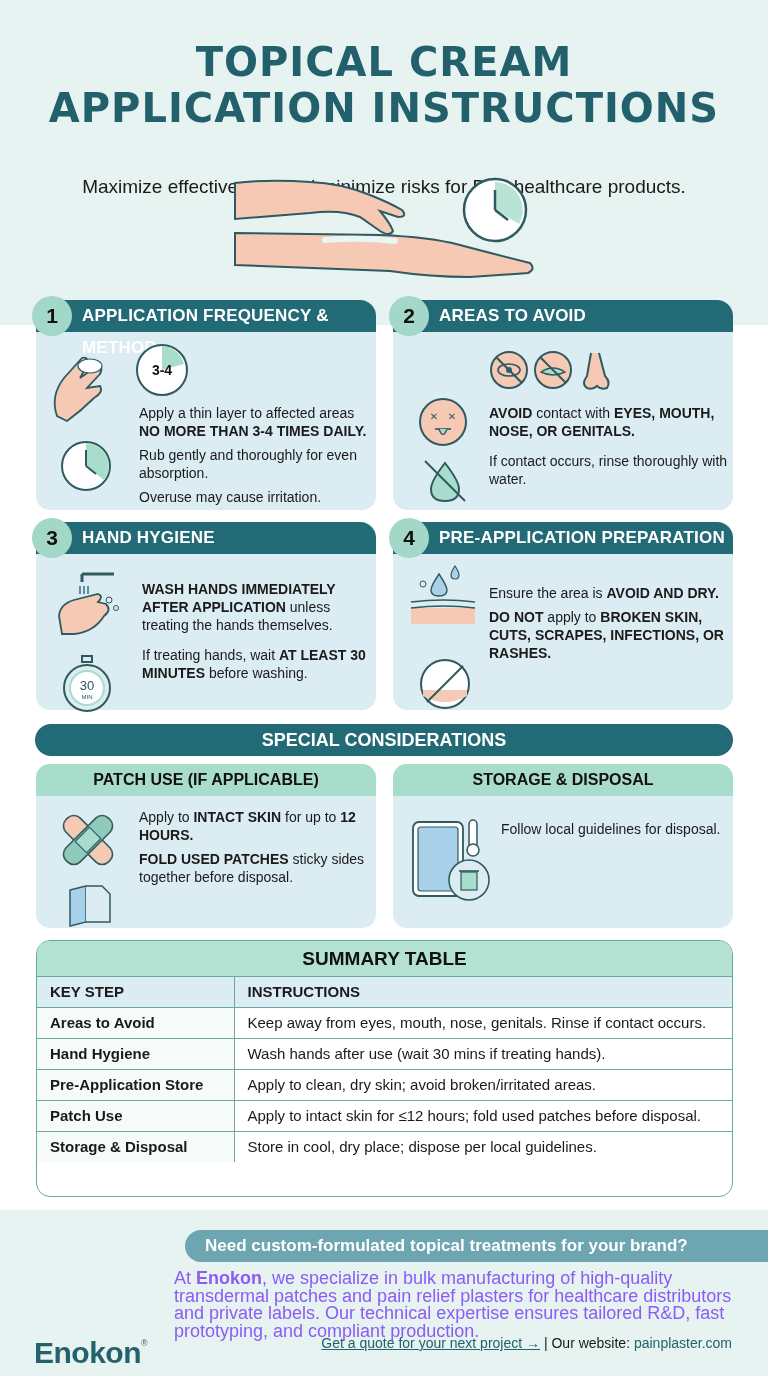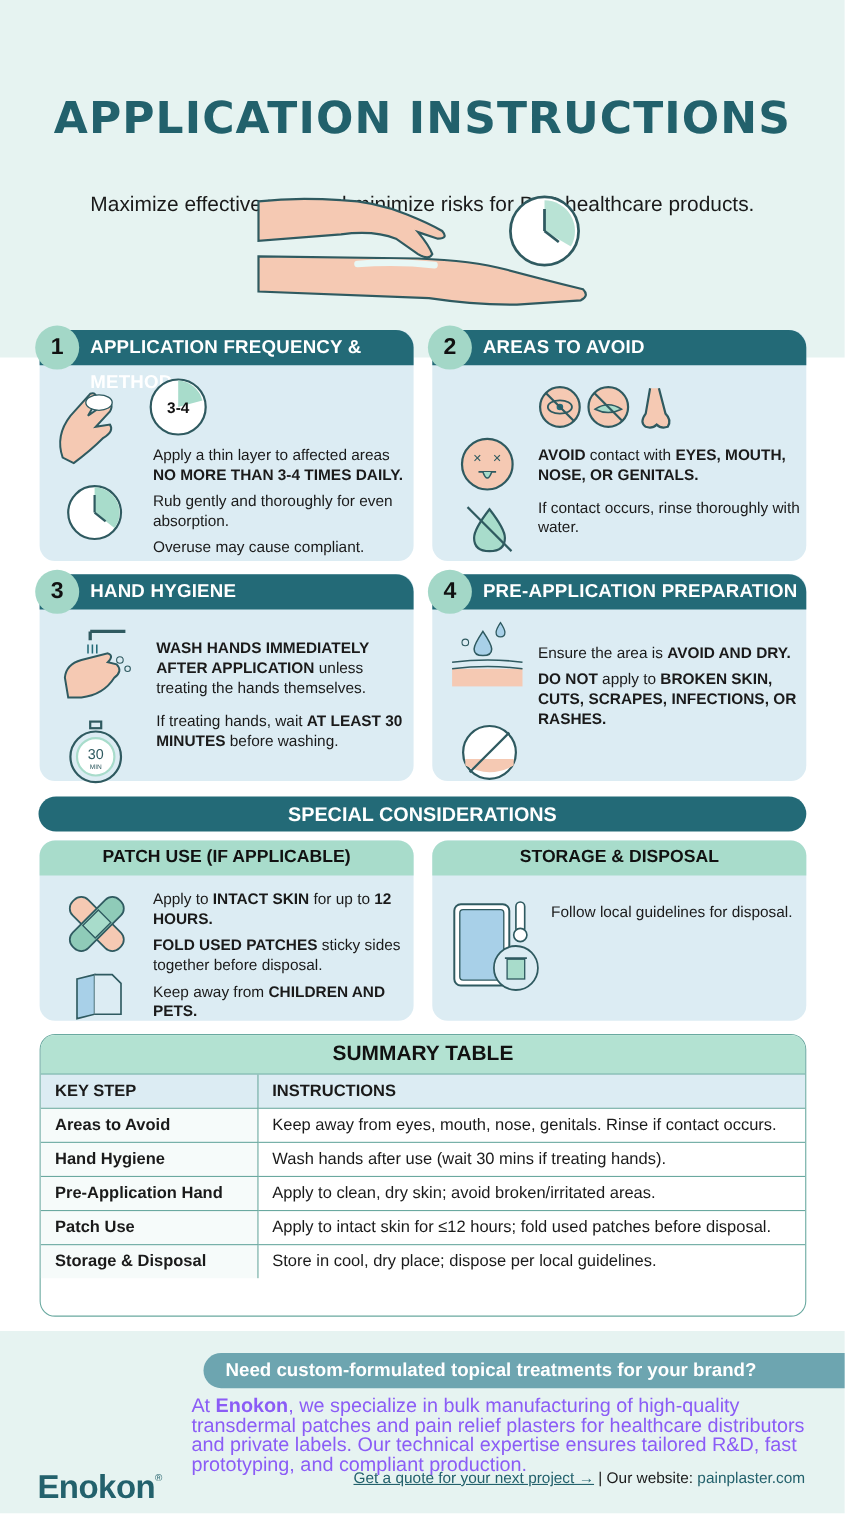--- a/index.html
+++ b/index.html
@@ -93,20 +93,21 @@
   .logo {
     position: absolute; left: 34px; top: 126px; font-size: 30px; font-weight: bold;
     color: #23616c; letter-spacing: -0.5px;
   }
   .logo sup { font-size: 9px; font-weight: normal; vertical-align: top; position: relative; top: 2px; }
 </style>
 </head>
 <body>
 
 <div class="hero">
+  <div class="title l1">TOPICAL CREAM</div>
   <div class="title l2">APPLICATION INSTRUCTIONS</div>
   <div class="subtitle">Maximize effectiveness and minimize risks for B2B healthcare products.</div>
   <svg class="hero-illus" width="320" height="120" viewBox="0 0 320 120">
 
     <path d="M5 68 L150 70 Q200 72 230 80 Q260 88 300 98 Q306 104 298 108 L240 112 Q200 112 160 106 L5 100 Z" fill="#f5c9b3" stroke="#2f5a60" stroke-width="2"></path>
     <path d="M95 75 Q130 72 165 76" stroke="#e8f7f5" stroke-width="6" fill="none" stroke-linecap="round"></path>
 
     <path d="M5 18 Q40 14 80 17 Q110 18 140 30 Q160 38 172 45 Q178 52 168 52 L150 46 Q160 58 163 66 Q160 72 150 66 L130 52 Q110 44 80 48 L5 54 Z" fill="#f5c9b3" stroke="#2f5a60" stroke-width="2"></path>
 
     <g transform="translate(265,45)">
@@ -133,21 +134,21 @@
     </svg>
     <svg style="position:absolute;left:22px;top:104px" width="60" height="60">
       <circle cx="28" cy="30" r="24" fill="#fff" stroke="#2f5a60" stroke-width="2"></circle>
       <path d="M28 30 L28 7 A23 23 0 0 1 46 44 Z" fill="#a8dccb"></path>
       <line x1="28" y1="30" x2="28" y2="14" stroke="#2f5a60" stroke-width="2"></line>
       <line x1="28" y1="30" x2="38" y2="38" stroke="#2f5a60" stroke-width="2"></line>
     </svg>
     <div class="txt" style="left:103px;top:72px;width:230px;">
       <div class="p"><span>Apply a thin layer to affected areas </span><b>NO MORE THAN 3-4 TIMES DAILY.</b></div>
       <div class="p">Rub gently and thoroughly for even absorption.</div>
-      <div class="p">Overuse may cause compliant.</div>
+      <div class="p">Overuse may cause irritation.</div>
     </div>
   </div>
 </div>
 
 <div class="card" style="left:393px; top:300px; width:340px; height:210px;">
   <div class="card-head"><span>AREAS TO AVOID</span></div>
   <div class="num">2</div>
   <div class="card-body">
     <svg style="position:absolute;left:96px;top:18px" width="136" height="42">
       <g>
@@ -245,21 +246,20 @@
       <rect x="22" y="24" width="20" height="16" fill="#a8dccb" stroke="#2f5a60" stroke-width="1.2"></rect>
     </g>
   </svg>
   <svg style="position:absolute;left:30px;top:118px" width="48" height="48">
     <path d="M4 8 L20 4 L20 40 L4 44 Z" fill="#a8d0e8" stroke="#2f5a60" stroke-width="1.5"></path>
     <path d="M20 4 L36 4 L44 12 L44 40 L20 40" fill="#dcecf3" stroke="#2f5a60" stroke-width="1.5"></path>
   </svg>
   <div class="txt" style="left:103px;top:44px;width:232px;">
     <div class="p"><span>Apply to </span><b>INTACT SKIN</b><span> for up to </span><b>12 HOURS.</b></div>
     <div class="p"><b>FOLD USED PATCHES</b><span> sticky sides together before disposal.</span></div>
-    <div class="p"><span>Keep away from </span><b>CHILDREN AND PETS.</b></div>
   </div>
 </div>
 
 <div class="card" style="left:393px; top:764px; width:340px; height:164px;">
   <div class="subcard-head">STORAGE &amp; DISPOSAL</div>
   <svg style="position:absolute;left:16px;top:52px" width="90" height="90">
     <rect x="4" y="6" width="50" height="74" rx="6" fill="#fff" stroke="#2f5a60" stroke-width="1.8"></rect>
     <rect x="9" y="11" width="40" height="64" rx="3" fill="#a8d0e8" stroke="#2f5a60" stroke-width="1.2"></rect>
     <g>
         <rect x="60" y="4" width="8" height="28" rx="4" fill="#fff" stroke="#2f5a60" stroke-width="1.5"></rect>
@@ -286,21 +286,21 @@
     </tr>
     <tr>
           <td class="k">Areas to Avoid</td>
           <td>Keep away from eyes, mouth, nose, genitals. Rinse if contact occurs.</td>
         </tr>
     <tr>
           <td class="k">Hand Hygiene</td>
           <td>Wash hands after use (wait 30 mins if treating hands).</td>
         </tr>
     <tr>
-          <td class="k">Pre-Application Hand</td>
+          <td class="k">Pre-Application Store</td>
           <td>Apply to clean, dry skin; avoid broken/irritated areas.</td>
         </tr>
     <tr>
           <td class="k">Patch Use</td>
           <td>Apply to intact skin for ≤12 hours; fold used patches before disposal.</td>
         </tr>
     <tr>
           <td class="k">Storage &amp; Disposal</td>
           <td>Store in cool, dry place; dispose per local guidelines.</td>
         </tr>

